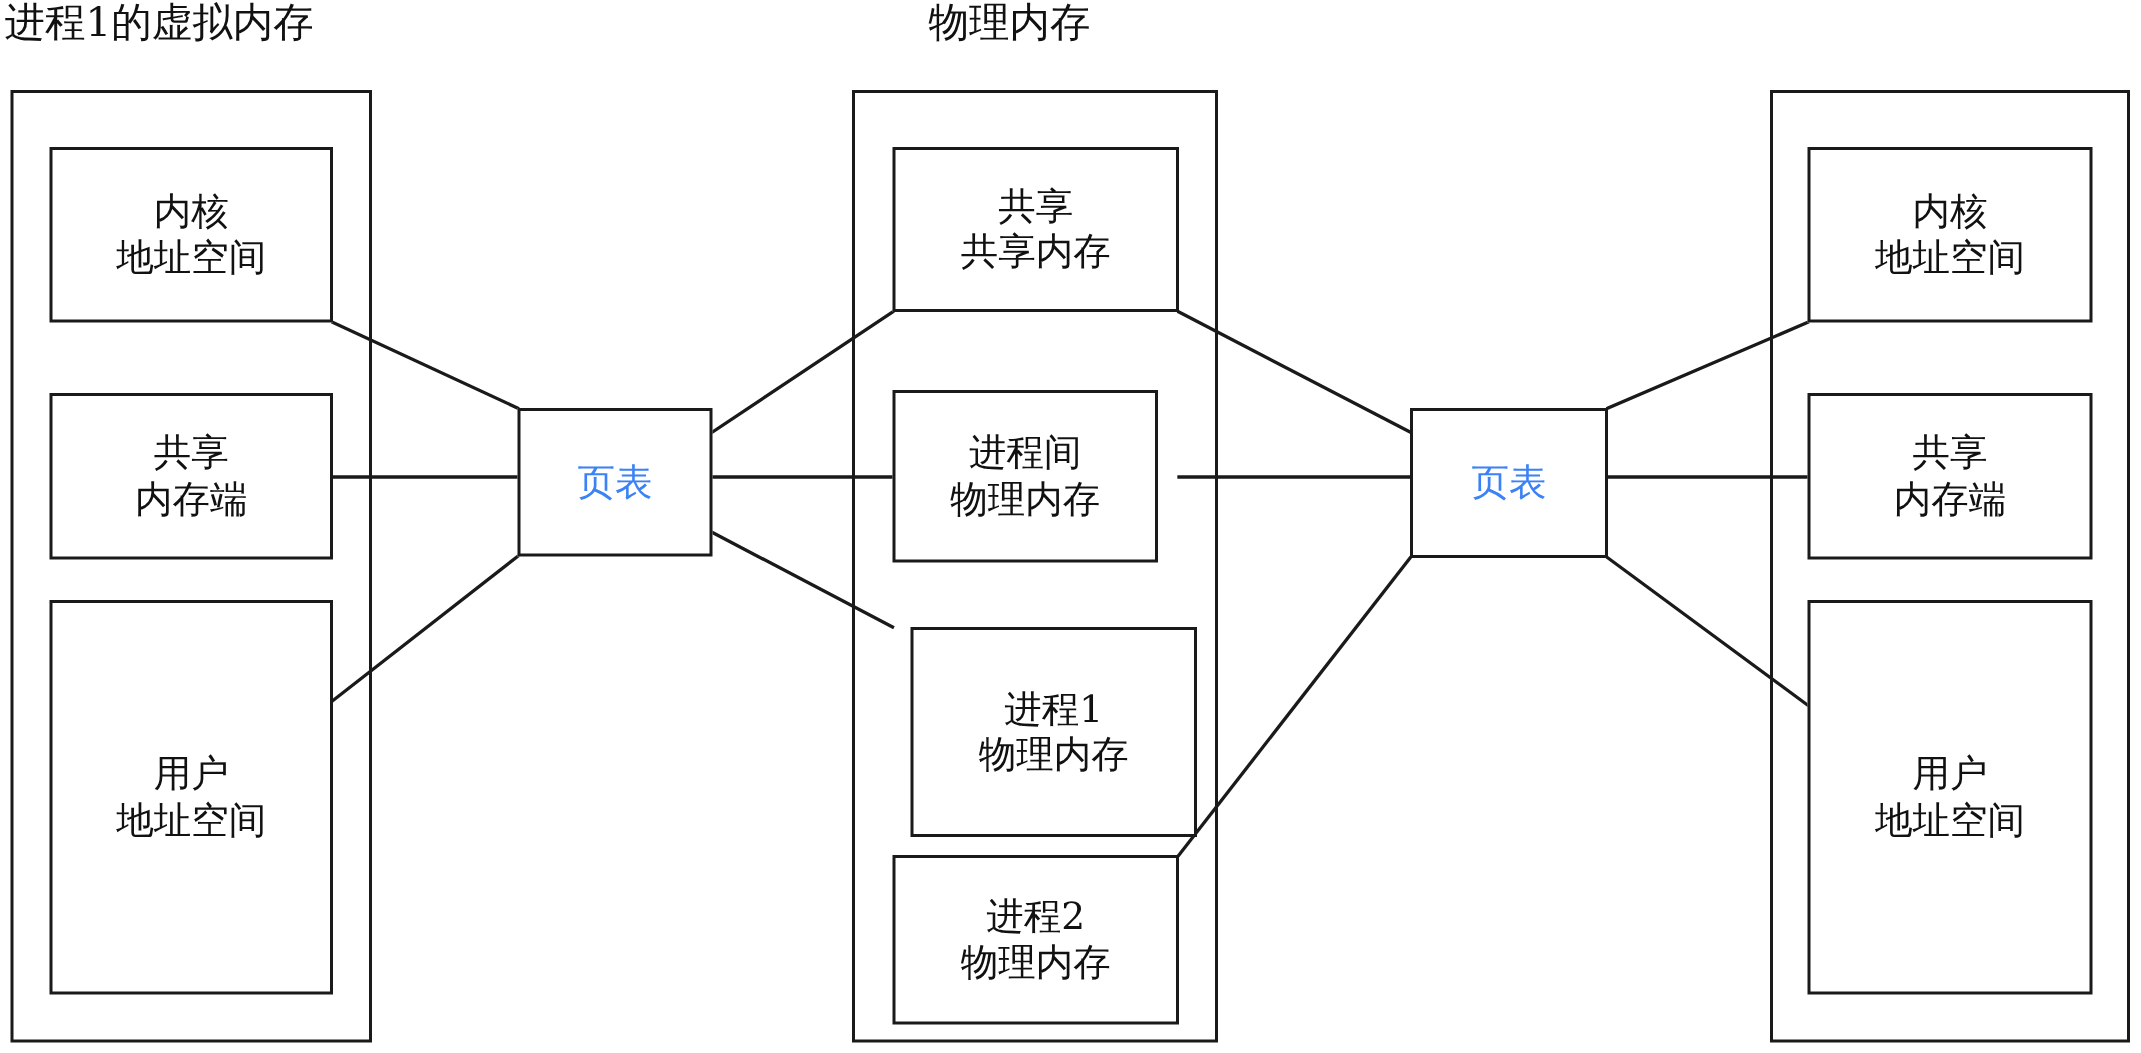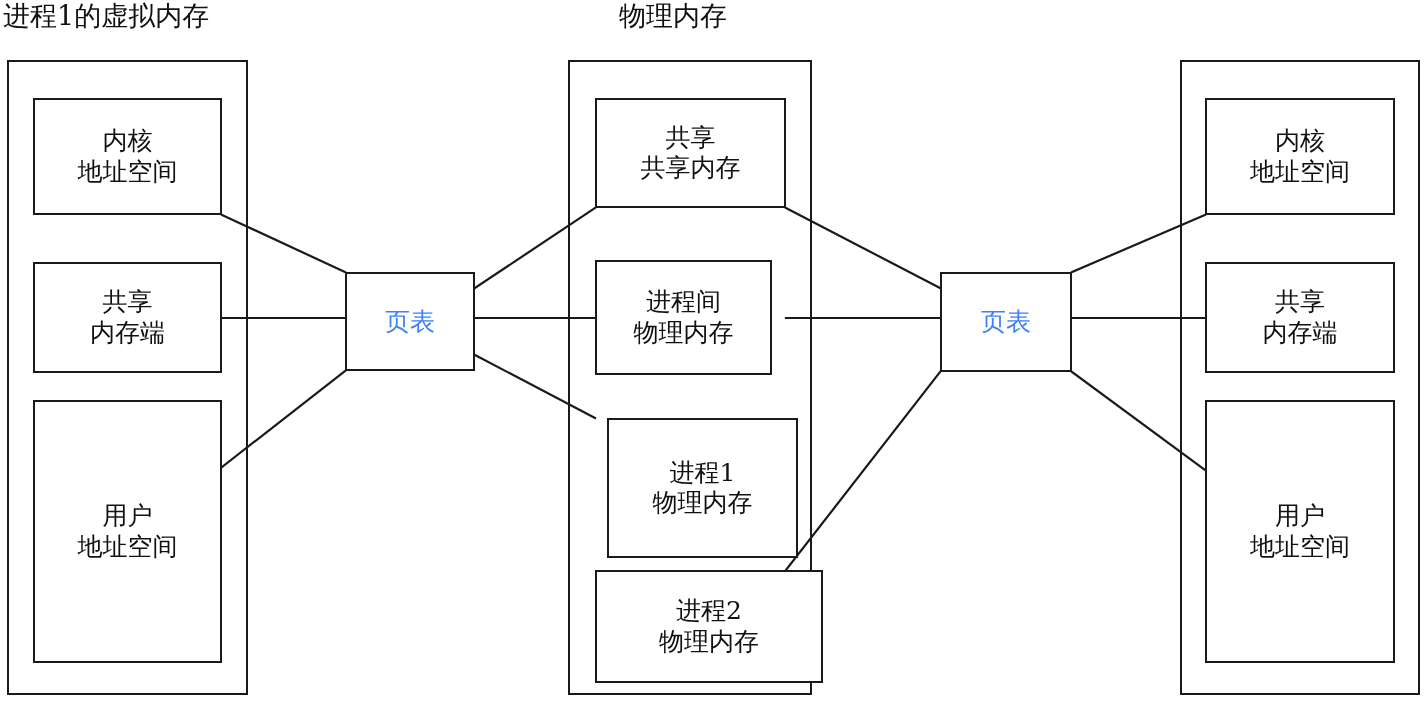--- a/index.html
+++ b/index.html
@@ -134,21 +134,21 @@
   <div class="node-box" style="left:595px; top:260px; width:177px; height:115px;">
     <span class="ln">进程间</span>
     <span class="ln">物理内存</span>
   </div>
 
   <div class="node-box" style="left:595px; top:418px; width:191px; height:140px;margin-left:12px;">
     <span class="ln">进程1</span>
     <span class="ln">物理内存</span>
   </div>
 
-  <div class="node-box" style="left:595px; top:570px; width:228px; height:113px;">
+  <div class="node-box" style="left:595px; top:570px; width:191px; height:113px;">
     <span class="ln">进程2</span>
     <span class="ln">物理内存</span>
   </div>
 
   <div class="pagetable-box" style="left:940px; top:272px; width:132px; height:100px;">
     <span class="ln">页表</span>
   </div>
 
   <div class="container-box" style="left:1180px; top:60px; width:240px; height:635px;"></div>
 

